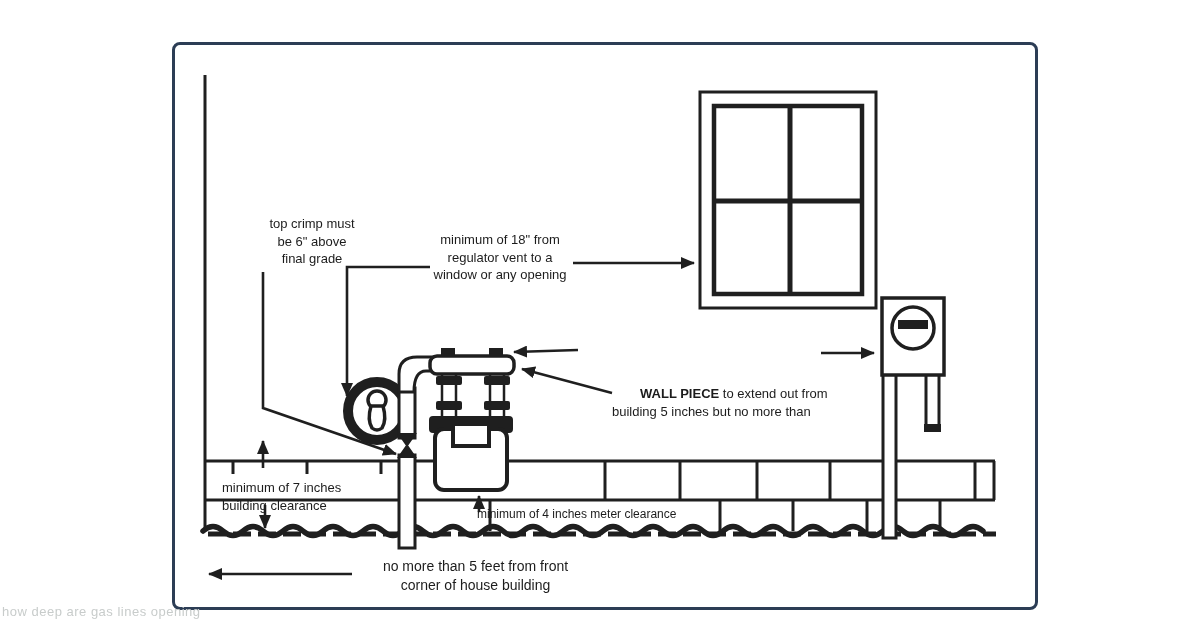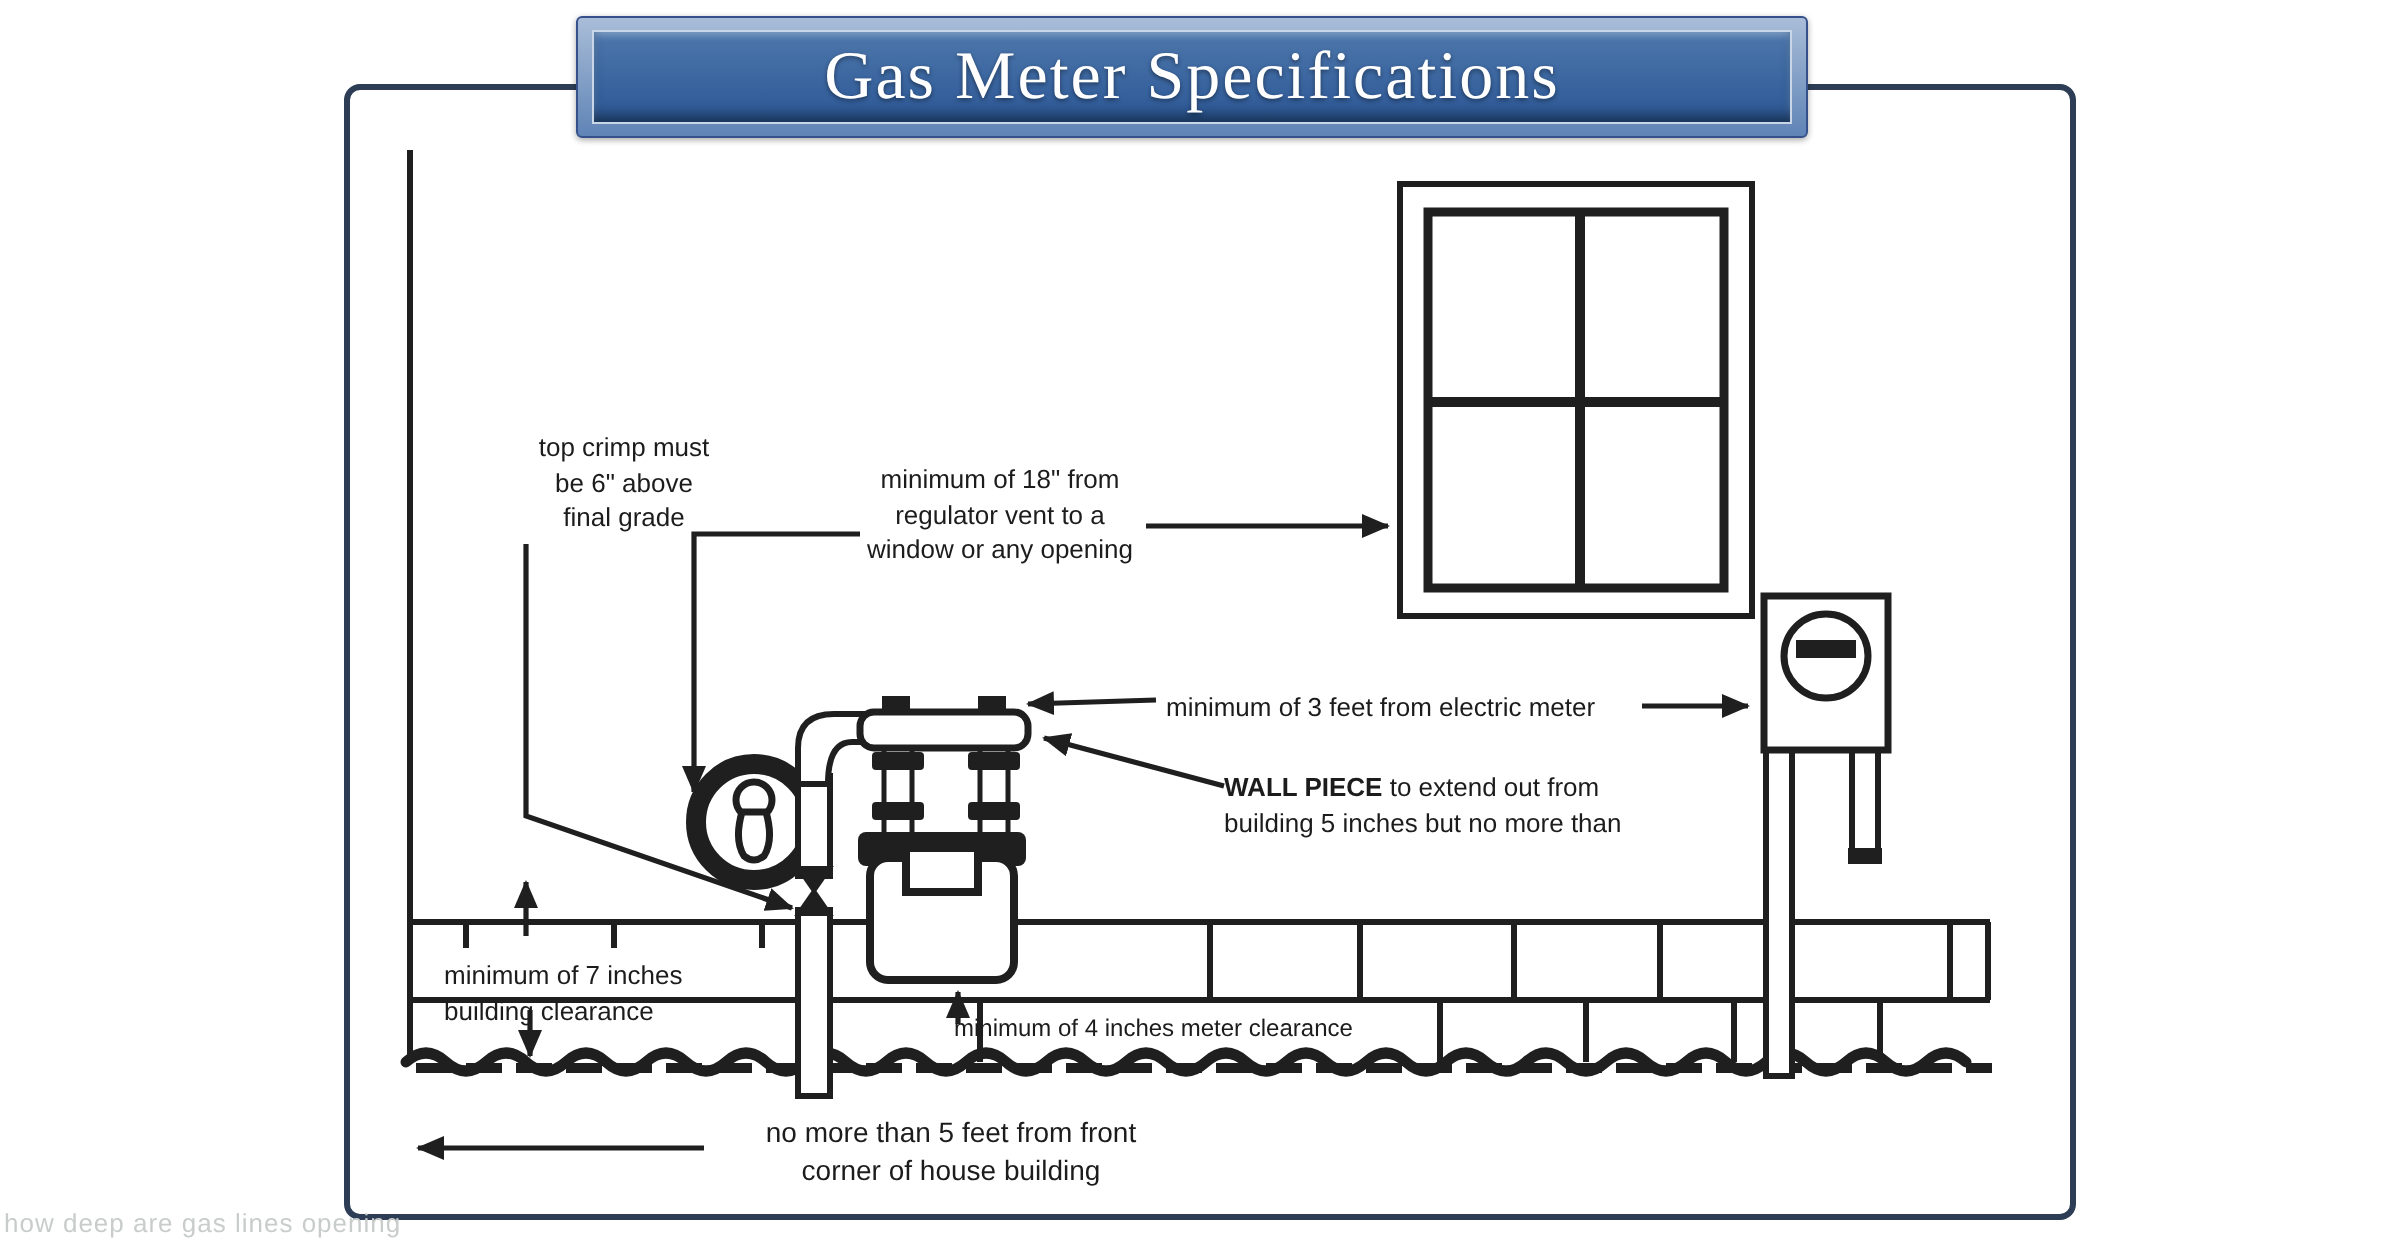--- a/index.html
+++ b/index.html
@@ -15,21 +15,21 @@
   .banner-inner{width:100%;height:100%;box-sizing:border-box;
           background:linear-gradient(180deg,#4d77ab 0%,#3a659f 55%,#2e5896 100%);
           border:1px solid #c9d6e8;
           box-shadow:inset 0 -6px 7px -3px #16304f, inset 0 2px 3px rgba(255,255,255,.25);
           display:flex;align-items:center;justify-content:center;}
   .banner-title{font-family:"Liberation Serif","DejaVu Serif",serif;font-size:34px;color:#fff;
           letter-spacing:1px;text-shadow:0 1px 2px rgba(0,0,0,.45);white-space:nowrap;}
   .label{position:absolute;font-size:13px;line-height:1.35;color:#1c1c1c;}
   .center{text-align:center;}
   .nowrap{white-space:nowrap;}
-  .bold{font-weight:bold;}
+  .bold{font-weight:bold;margin-left:28px;}
   .watermark{position:absolute;left:2px;top:604px;font-size:13px;color:#c8cccb;letter-spacing:.5px;}
 </style>
 </head>
 <body>
 
 <div id="stage">
 
   <div class="frame"></div>
 
   <svg class="diagram" viewBox="0 0 1200 628">
@@ -115,39 +115,33 @@
       <path d="M578,350 L514,352" marker-end="url(#ah)"></path>
       <path d="M821,353 H874" marker-end="url(#ah)"></path>
       <path d="M612,393 L522,369" marker-end="url(#ah)"></path>
       <path d="M263,468 V441" marker-end="url(#ah)"></path>
       <path d="M265,505 V528" marker-end="url(#ah)"></path>
       <path d="M479,512 V496" marker-end="url(#ah)"></path>
       <path d="M352,574 H209" marker-end="url(#ah)"></path>
     </g>
   </svg>
 
-  <div class="banner">
-    <div class="banner-inner">
-      <span class="banner-title">Gas Meter Specifications</span>
-    </div>
-  </div>
 
   <div class="label center" style="left:205px;top:215px;width:130px;margin-left:42px;">
     <div>top crimp must</div>
     <div>be 6" above</div>
     <div>final grade</div>
   </div>
 
   <div class="label center" style="left:418px;top:231px;width:164px;">
     <div>minimum of 18" from</div>
     <div>regulator vent to a</div>
     <div>window or any opening</div>
   </div>
 
-  <div class="label nowrap" style="left:583px;top:345px;">minimum of 3 feet from electric meter</div>
 
   <div class="label" style="left:612px;top:385px;width:240px;">
     <div><span class="bold">WALL PIECE</span><span> to extend out from</span></div>
     <div>building 5 inches but no more than</div>
   </div>
 
   <div class="label" style="left:222px;top:479px;width:135px;">
     <div>minimum of 7 inches</div>
     <div>building clearance</div>
   </div>

